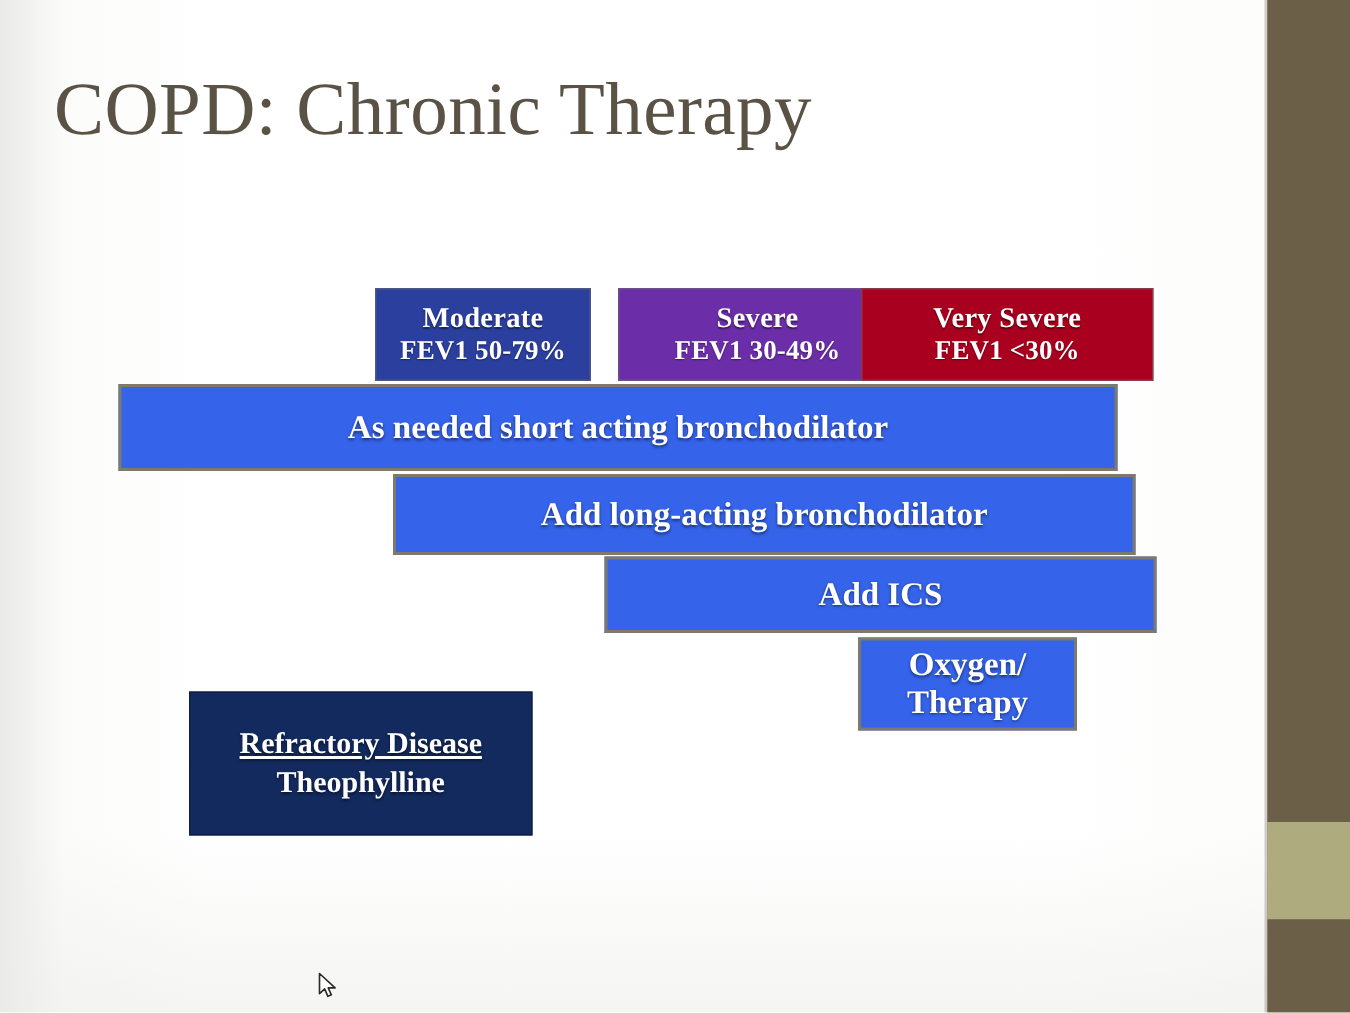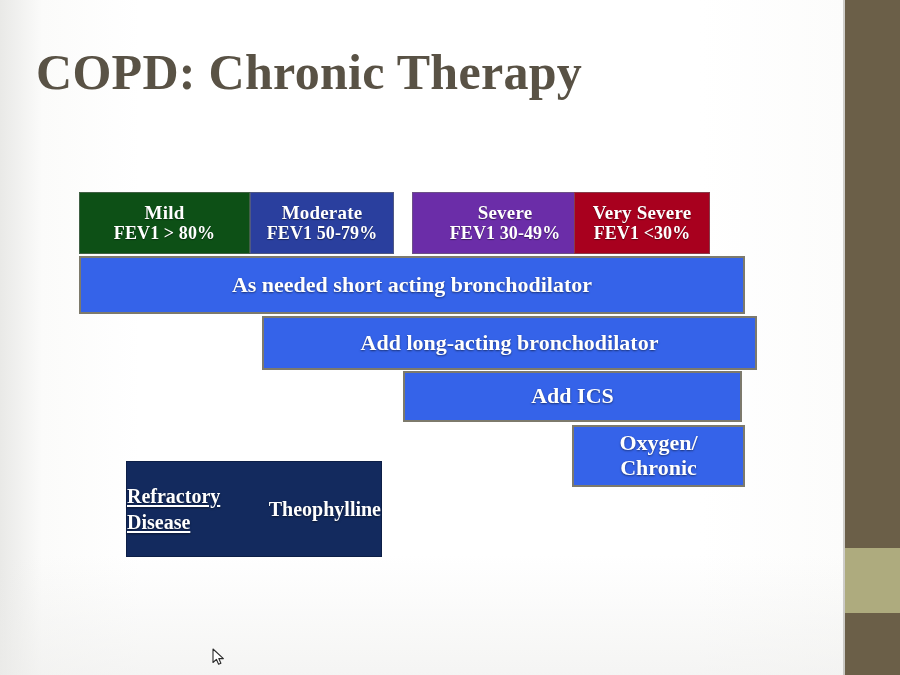--- a/index.html
+++ b/index.html
@@ -63,21 +63,21 @@
     background: rgba(120,118,110,0.35);
   }
 
   
   .slide-title {
     position: absolute;
     left: 36px;
     top: 43px;
     font-family: "Liberation Serif", serif;
     font-size: 50px;
-    font-weight: 700;
+    font-weight: 400;
     letter-spacing: 0.3px;
     color: #595245;
     white-space: nowrap;
     text-align: right;
   }
 
   
   .chart {
     position: absolute;
     left: 0; top: 0;
@@ -125,27 +125,27 @@
     line-height: 1.12;
     text-shadow: 0 1px 2px rgba(0,0,0,0.5);
     text-align: center;
   }
   .step-bar .line { display: block; }
 
   .refractory-box {
     position: absolute;
     left: 126px;
     top: 461px;
-    width: 256px;
+    width: 229px;
     height: 96px;
     box-sizing: border-box;
     background: #132a5e;
     border: 1px solid #0d1f47;
     display: flex;
-    flex-direction: row;
+    flex-direction: column;
     align-items: center;
     justify-content: center;
     color: #ffffff;
     font-family: "Liberation Serif", serif;
     font-weight: bold;
     font-size: 20px;
     line-height: 1.32;
     text-shadow: 0 1px 2px rgba(0,0,0,0.55);
   }
   .refractory-box .rx-title {
@@ -166,55 +166,51 @@
 <body>
 
 <div id="slide-root">
 
   <div class="canvas-bg"></div>
 
   <div class="slide-title">COPD: Chronic Therapy</div>
 
   <div class="chart">
 
-    <div class="sev-header" style="left:79px; width:171px; background:#0d5016;">
-      <span class="sev-name">Mild</span>
-      <span class="sev-fev">FEV1 &gt; 80%</span>
-    </div>
 
     <div class="sev-header" style="left:250px; width:144px; background:#2a3f9e;">
       <span class="sev-name">Moderate</span>
       <span class="sev-fev">FEV1 50-79%</span>
     </div>
 
     <div class="sev-header" style="left:412px; width:186px; background:#6b2da8;">
       <span class="sev-name">Severe</span>
       <span class="sev-fev">FEV1 30-49%</span>
     </div>
 
-    <div class="sev-header" style="left:574px; width:136px; background:#a8001e;">
+    <div class="sev-header" style="left:574px; width:195px; background:#a8001e;">
       <span class="sev-name">Very Severe</span>
       <span class="sev-fev">FEV1 &lt;30%</span>
     </div>
 
     <div class="step-bar" style="left:79px; top:256px; width:666px; height:58px;">
       <span class="line">As needed short acting bronchodilator</span>
     </div>
 
     <div class="step-bar" style="left:262px; top:316px; width:495px; height:54px;">
       <span class="line">Add long-acting bronchodilator</span>
     </div>
 
-    <div class="step-bar" style="left:403px; top:371px; width:339px; height:51px;">
+    <div class="step-bar" style="left:403px; top:371px; width:368px; height:51px;">
       <span class="line">Add ICS</span>
     </div>
 
-    <div class="step-bar" style="left:572px; top:425px; width:173px; height:62px;">
+    <div class="step-bar" style="left:572px; top:425px; width:146px; height:62px;">
       <span class="line">Oxygen/</span>
-      <span class="line">Chronic</span>
+      <span class="line">Therapy</span>
     </div>
 
     <div class="refractory-box">
       <span class="rx-title">Refractory Disease</span>
       <span>Theophylline</span>
     </div>
 
   </div>
 
   <div class="sidebar-edge"></div>

